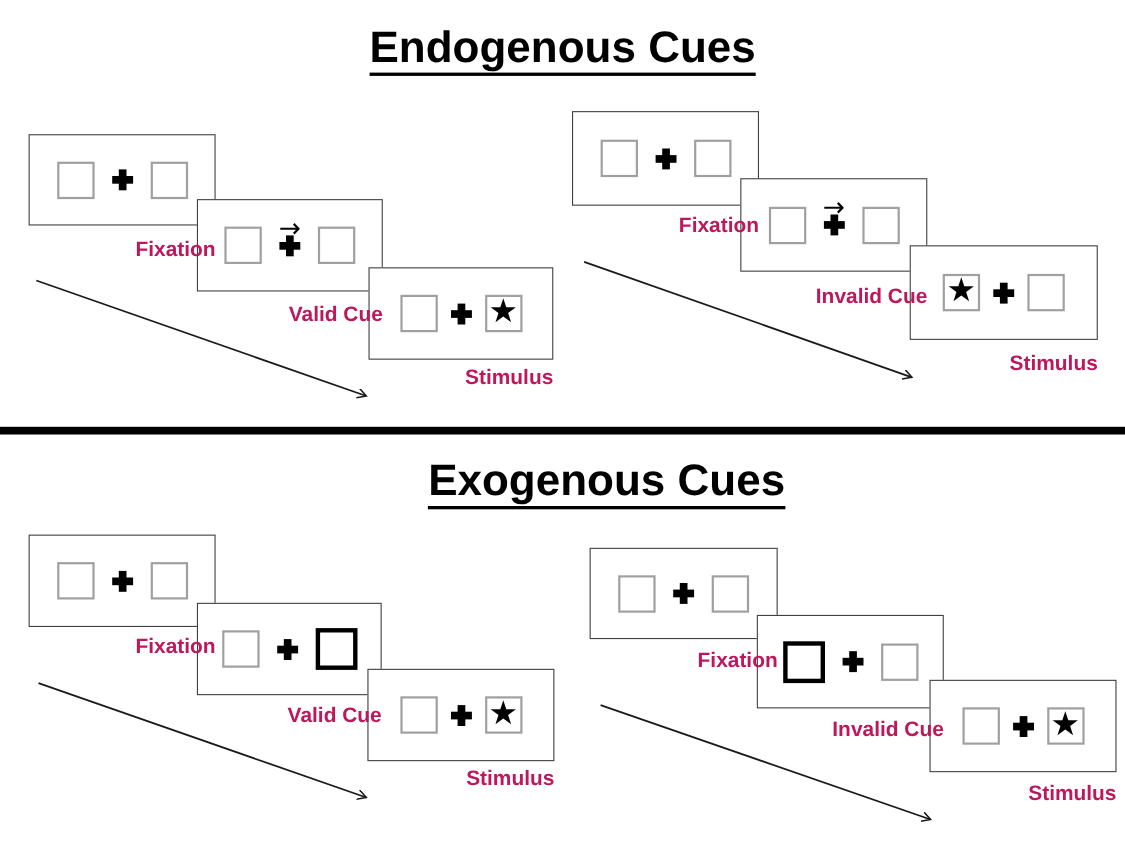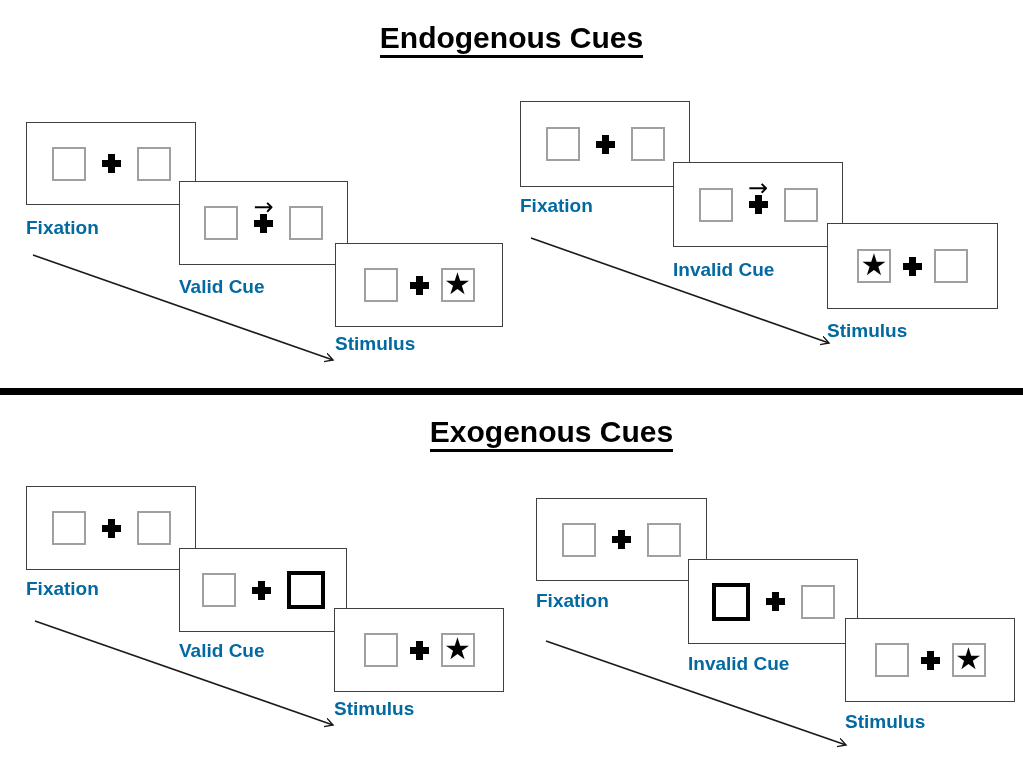--- a/index.html
+++ b/index.html
@@ -14,21 +14,21 @@
 
   
   .title-row {
     position: absolute;
     left: 0;
     width: 100%;
     text-align: center;
   }
   .title-text {
     display: inline-block;
-    font-size: 30px;
+    font-size: 40px;
     font-weight: bold;
     color: #000000;
     line-height: 1.1;
     border-bottom: 3px solid #000000;
     padding-bottom: 1px;
   }
 
   
   .divider {
     position: absolute;
@@ -111,24 +111,24 @@
     transform: translateX(-50%);
     font-size: 24px;
     line-height: 1;
     color: #000000;
     font-family: "DejaVu Sans", sans-serif;
   }
 
   
   .plabel {
     position: absolute;
-    text-align: left;
+    text-align: right;
     font-size: 19px;
     font-weight: bold;
-    color: #0369a1;
+    color: #be185d;
     line-height: 1;
   }
 
   .flow-arrows {
     position: absolute;
     left: 0; top: 0;
     width: 1023px;
     height: 767px;
     pointer-events: none;
     z-index: 0;

